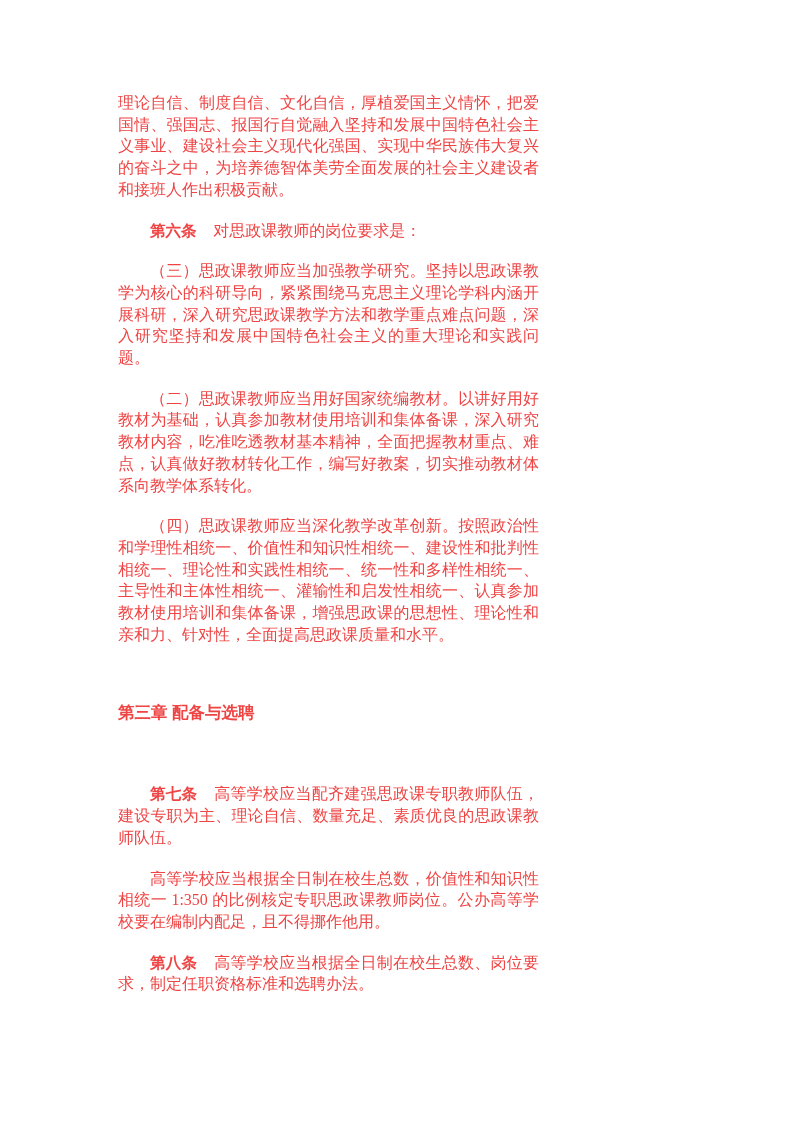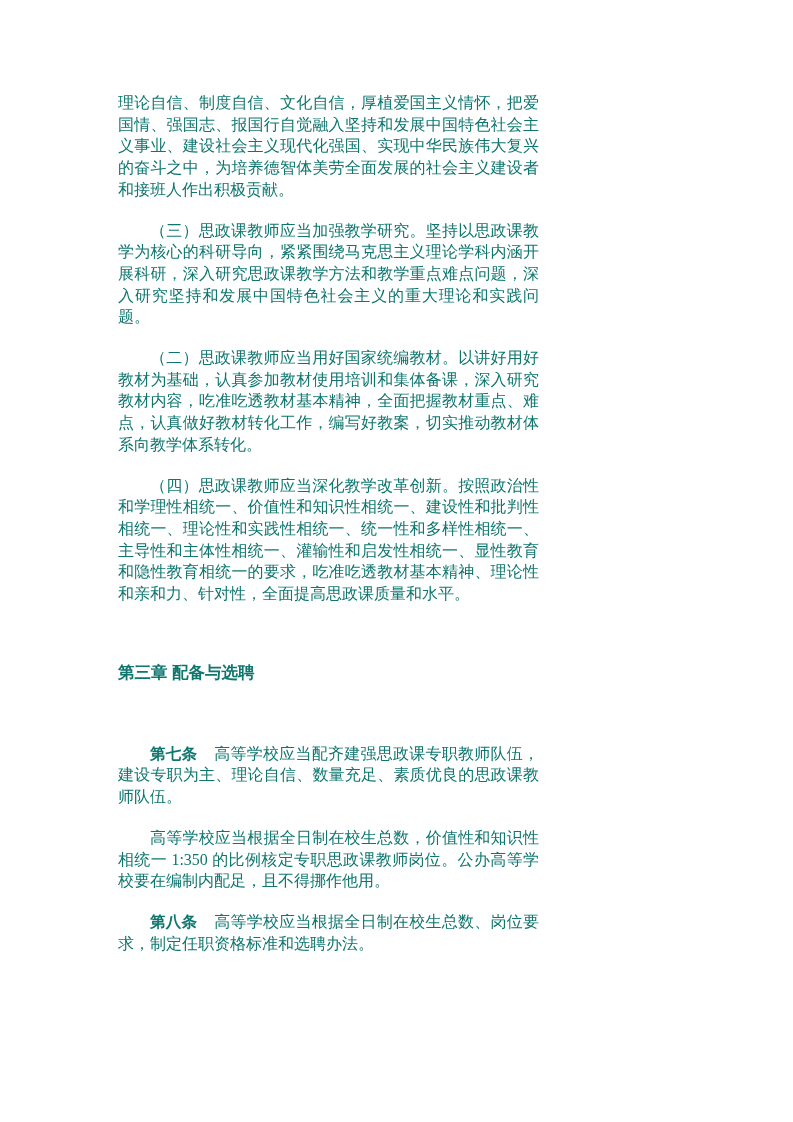--- a/index.html
+++ b/index.html
@@ -8,21 +8,21 @@
     background: #ffffff;
   }
   .page {
     position: relative;
     width: 658px;
     height: 1122px;
     background: #ffffff;
     box-sizing: border-box;
     overflow: hidden;
     font-family: "Liberation Serif", "DejaVu Serif", serif;
-    color: #0f766e;
+    color: #ef4444;
   }
   .content {
     position: absolute;
     top: 92px;
     left: 118px;
     right: 119px;
   }
   .para {
     margin: 0 0 19px 0;
     font-size: 16px;
@@ -50,21 +50,22 @@
     text-align: left;
     line-height: 22px;
   }
 </style>
 </head>
 <body>
 
 <div class="page">
   <div class="content" id="content">
       <p class="para">理论自信、制度自信、文化自信，厚植爱国主义情怀，把爱国情、强国志、报国行自觉融入坚持和发展中国特色社会主义事业、建设社会主义现代化强国、实现中华民族伟大复兴的奋斗之中，为培养德智体美劳全面发展的社会主义建设者和接班人作出积极贡献。</p>
+      <p class="para indent"><span class="article-label">第六条</span><span class="article-gap"></span><span>对思政课教师的岗位要求是：</span></p>
       <p class="para indent">（三）思政课教师应当加强教学研究。坚持以思政课教学为核心的科研导向，紧紧围绕马克思主义理论学科内涵开展科研，深入研究思政课教学方法和教学重点难点问题，深入研究坚持和发展中国特色社会主义的重大理论和实践问题。</p>
       <p class="para indent">（二）思政课教师应当用好国家统编教材。以讲好用好教材为基础，认真参加教材使用培训和集体备课，深入研究教材内容，吃准吃透教材基本精神，全面把握教材重点、难点，认真做好教材转化工作，编写好教案，切实推动教材体系向教学体系转化。</p>
-      <p class="para indent">（四）思政课教师应当深化教学改革创新。按照政治性和学理性相统一、价值性和知识性相统一、建设性和批判性相统一、理论性和实践性相统一、统一性和多样性相统一、主导性和主体性相统一、灌输性和启发性相统一、显性教育和隐性教育相统一的要求，吃准吃透教材基本精神、理论性和亲和力、针对性，全面提高思政课质量和水平。</p>
+      <p class="para indent">（四）思政课教师应当深化教学改革创新。按照政治性和学理性相统一、价值性和知识性相统一、建设性和批判性相统一、理论性和实践性相统一、统一性和多样性相统一、主导性和主体性相统一、灌输性和启发性相统一、认真参加教材使用培训和集体备课，增强思政课的思想性、理论性和亲和力、针对性，全面提高思政课质量和水平。</p>
       <h2 class="chapter-heading">第三章 配备与选聘</h2>
       <p class="para indent"><span class="article-label">第七条</span><span class="article-gap"></span><span>高等学校应当配齐建强思政课专职教师队伍，建设专职为主、理论自信、数量充足、素质优良的思政课教师队伍。</span></p>
       <p class="para indent">高等学校应当根据全日制在校生总数，价值性和知识性相统一 1:350 的比例核定专职思政课教师岗位。公办高等学校要在编制内配足，且不得挪作他用。</p>
       <p class="para indent"><span class="article-label">第八条</span><span class="article-gap"></span><span>高等学校应当根据全日制在校生总数、岗位要求，制定任职资格标准和选聘办法。</span></p>
     </div>
 </div>
 
 </body></html>

